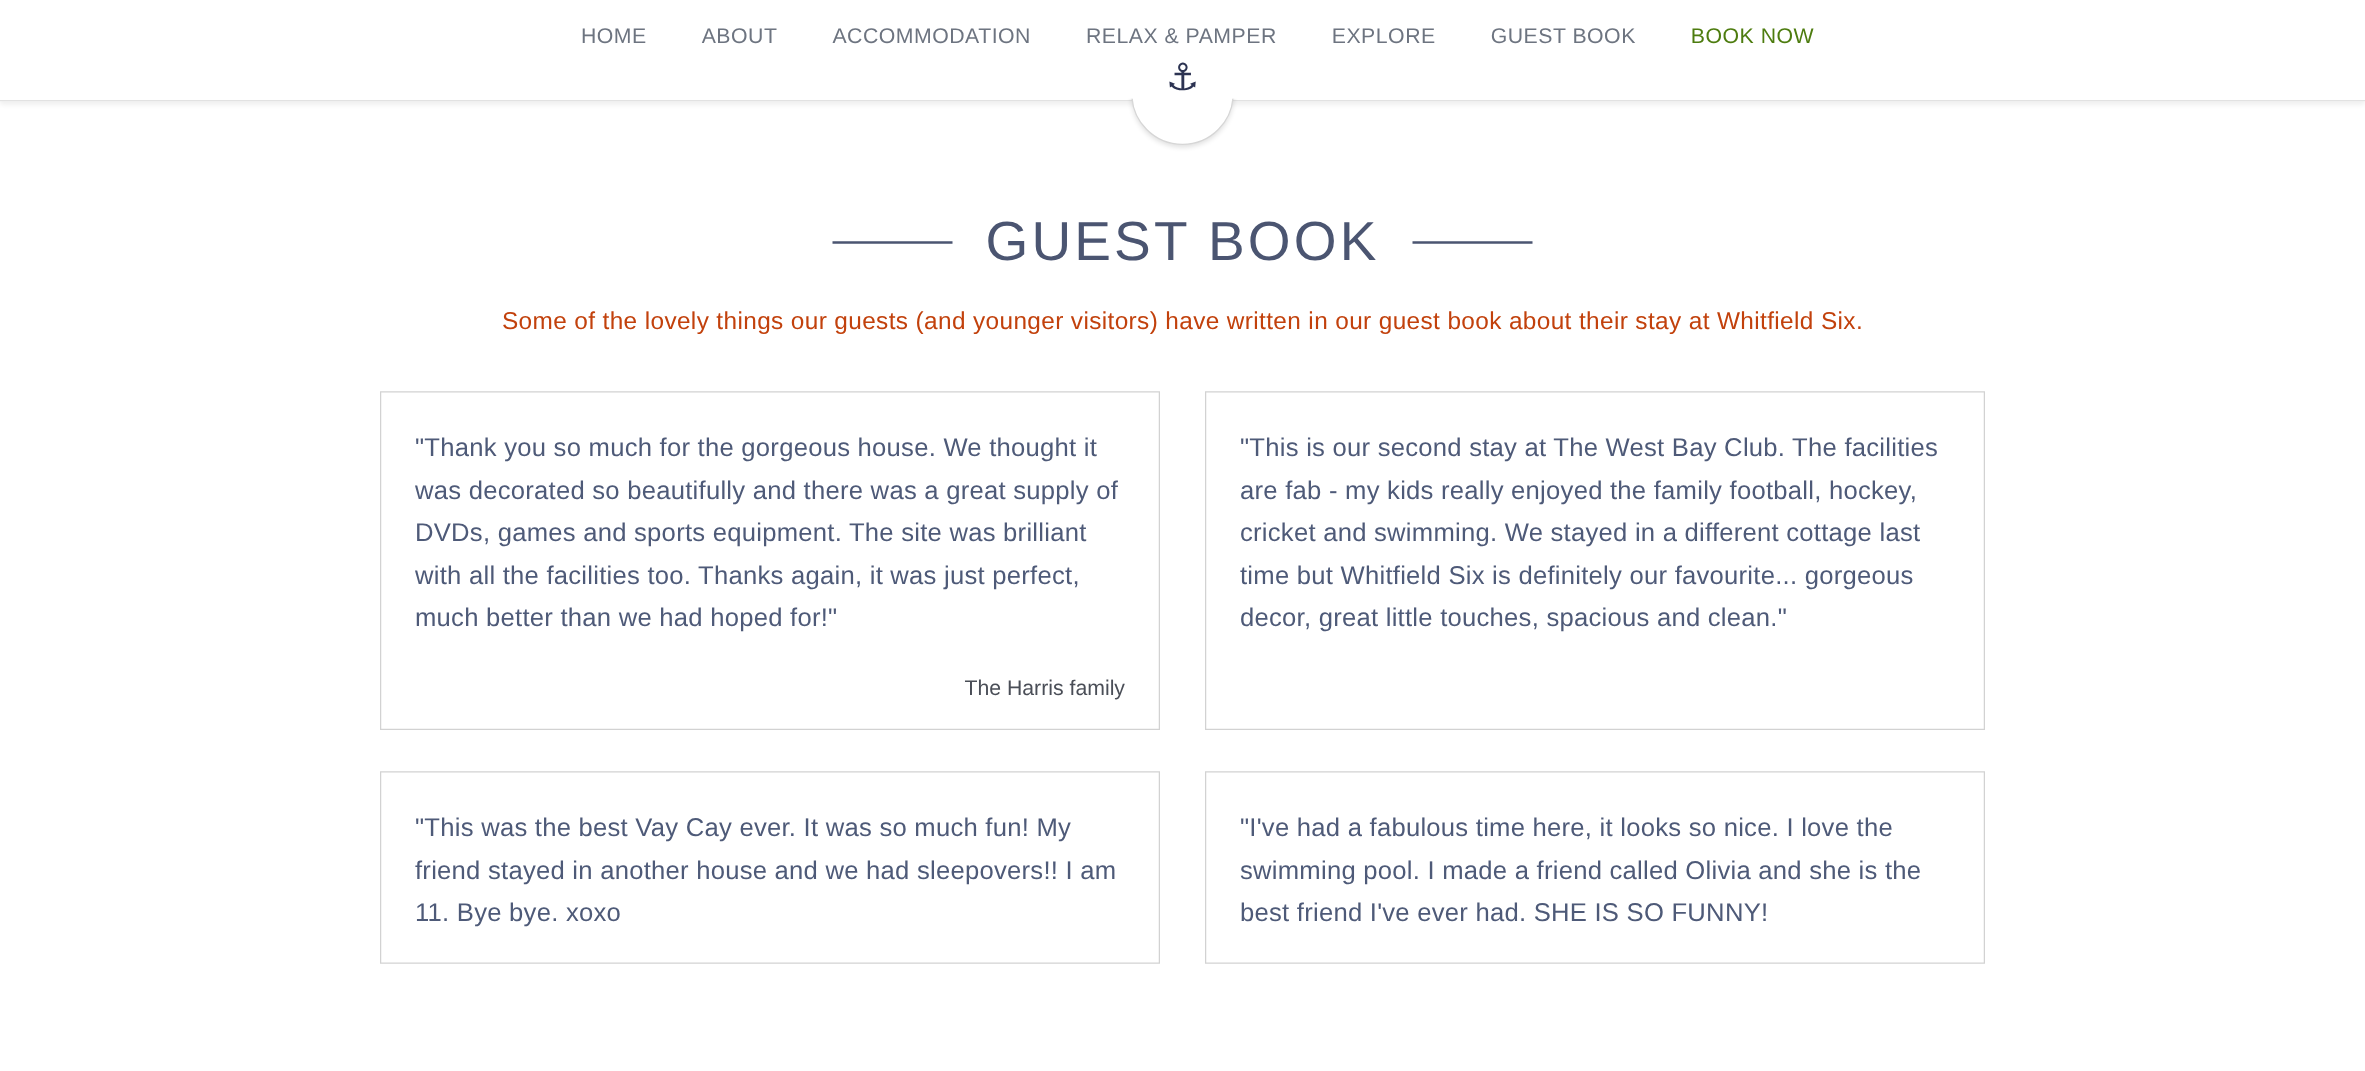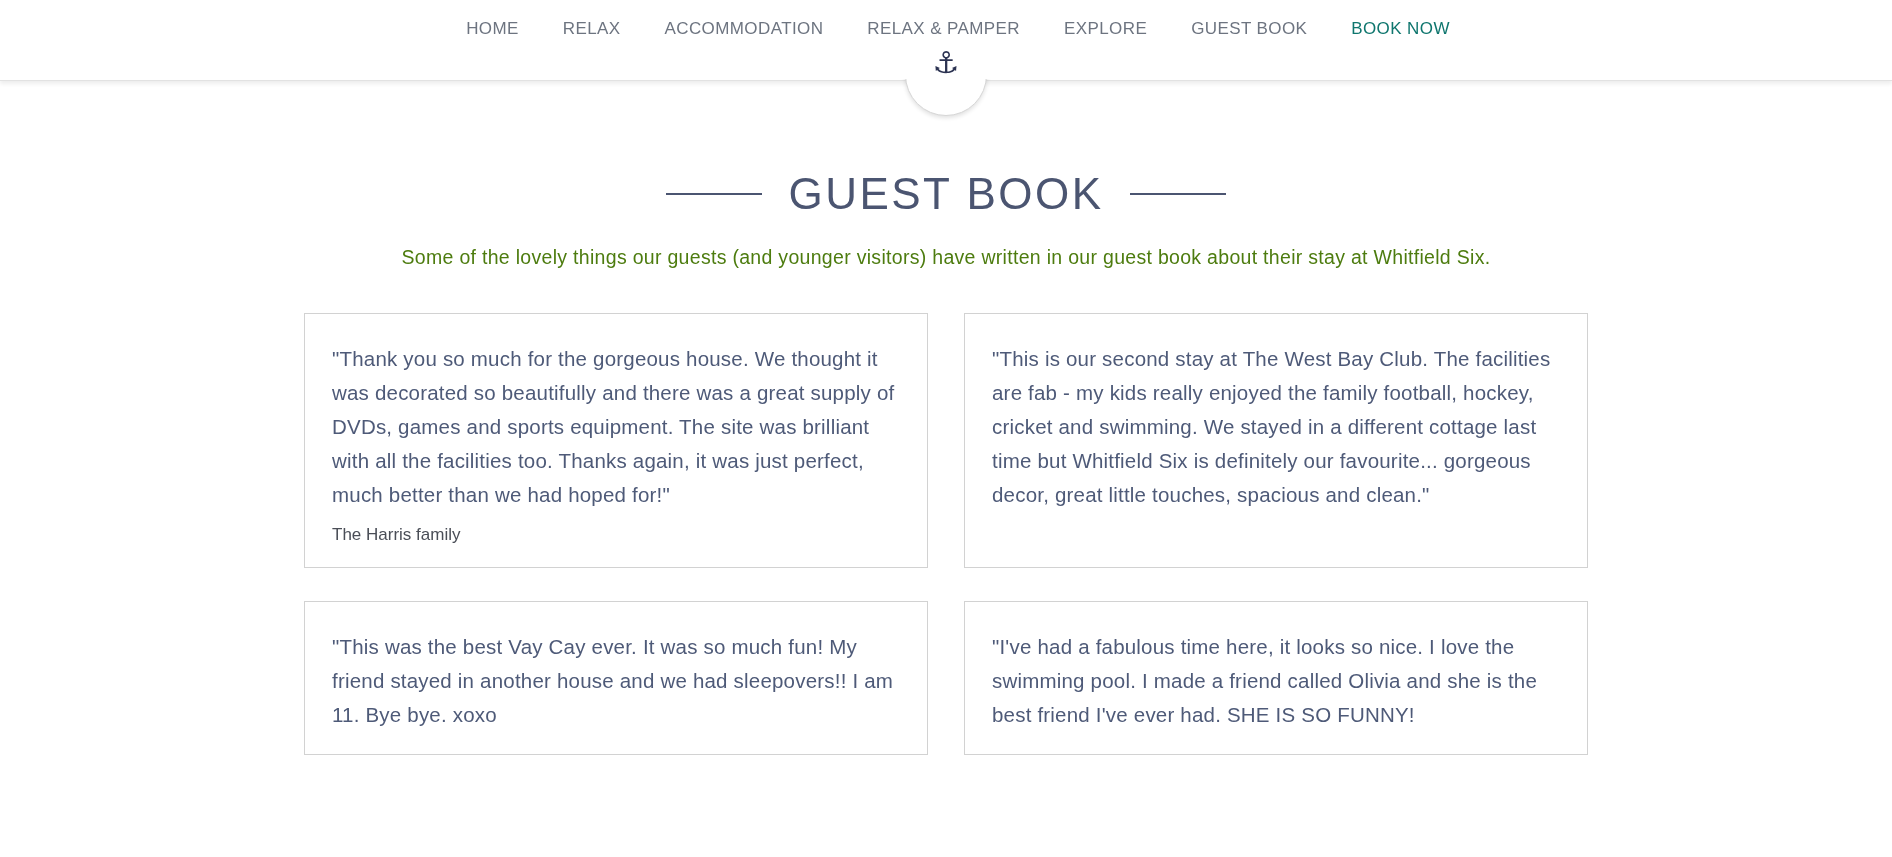--- a/index.html
+++ b/index.html
@@ -30,21 +30,21 @@
     padding-left: 24px;
   }
   .nav-item {
     font-size: 17px;
     letter-spacing: 0.4px;
     color: #6d7480;
     cursor: pointer;
     white-space: nowrap;
     font-weight: 400;
   }
-  .nav-item.muted { color: #0f766e; }
+  .nav-item.muted { color: #4d7c0f; }
 
   
   .medallion {
     position: absolute;
     left: 50%;
     top: 34px;
     transform: translateX(-50%);
     width: 80px;
     height: 80px;
     border-radius: 50%;
@@ -84,21 +84,21 @@
     font-weight: 300;
     letter-spacing: 2.5px;
     color: #4b5571;
   }
   .subtitle {
     text-align: center;
     margin-top: 27px;
     font-size: 19.5px;
     font-weight: 300;
     letter-spacing: 0.3px;
-    color: #4d7c0f;
+    color: #c2410c;
   }
 
   
   .cards {
     width: 1284px;
     margin: 44px auto 0;
     display: grid;
     grid-template-columns: 1fr 1fr;
     column-gap: 36px;
     row-gap: 33px;
@@ -110,33 +110,33 @@
     box-sizing: border-box;
   }
   .quote {
     font-size: 20.5px;
     line-height: 34px;
     font-weight: 300;
     letter-spacing: 0.2px;
     color: #4e5a78;
   }
   .author {
-    text-align: left;
+    text-align: right;
     font-size: 17px;
     color: #4a4e57;
-    margin-top: 13px;
+    margin-top: 29px;
   }
 </style>
 </head>
 <body>
 
 <div class="header">
   <nav class="nav">
     <span class="nav-item">HOME</span>
-    <span class="nav-item">RELAX</span>
+    <span class="nav-item">ABOUT</span>
     <span class="nav-item">ACCOMMODATION</span>
     <span class="nav-item">RELAX &amp; PAMPER</span>
     <span class="nav-item">EXPLORE</span>
     <span class="nav-item">GUEST BOOK</span>
     <span class="nav-item muted">BOOK NOW</span>
   </nav>
   <div class="medallion"></div>
   <div class="anchor-glyph">⚓</div>
 </div>
 

